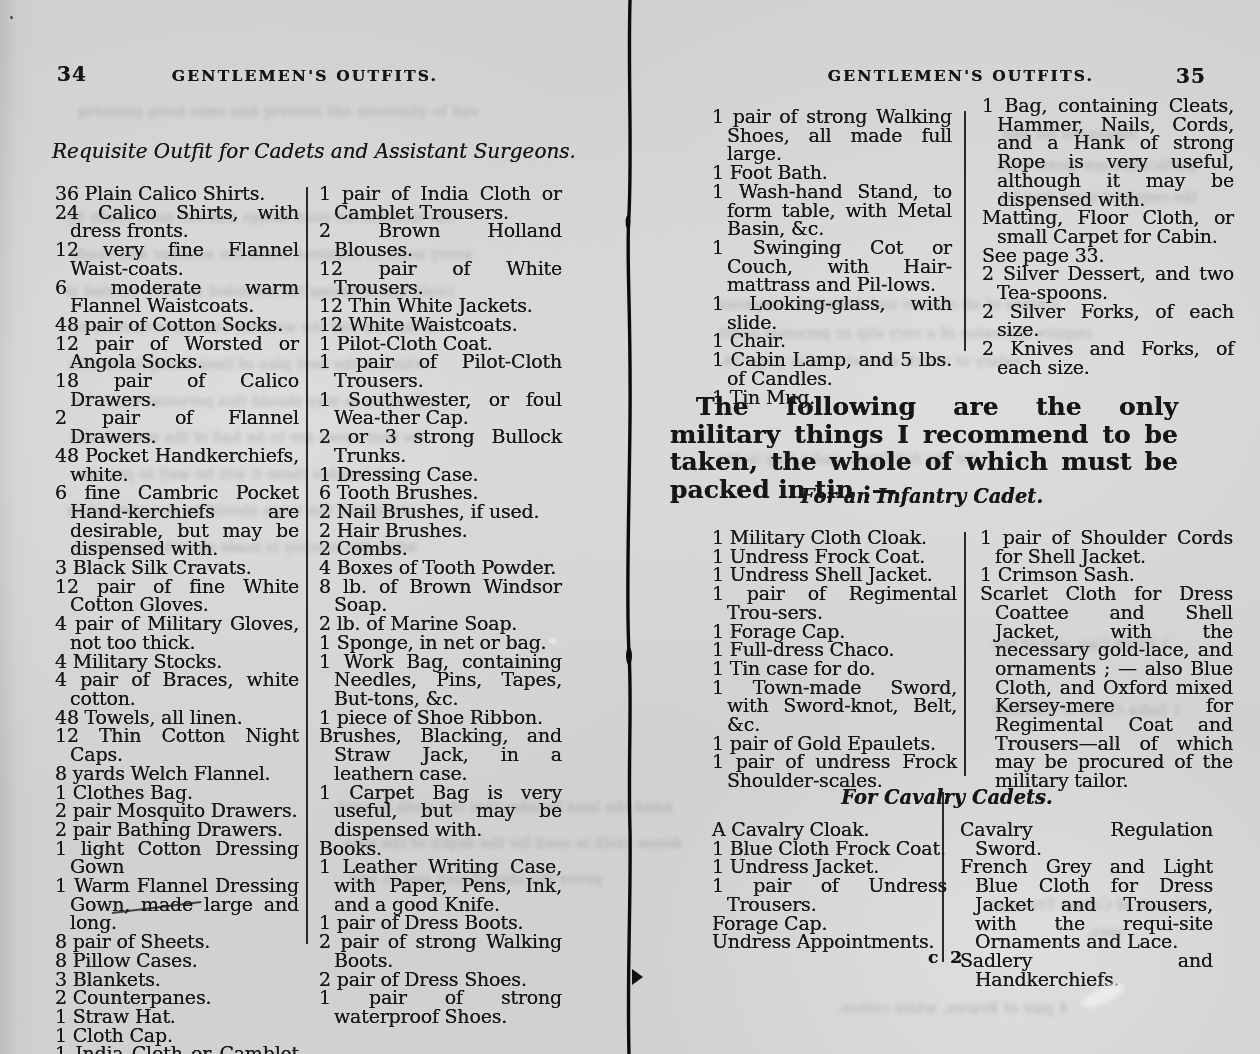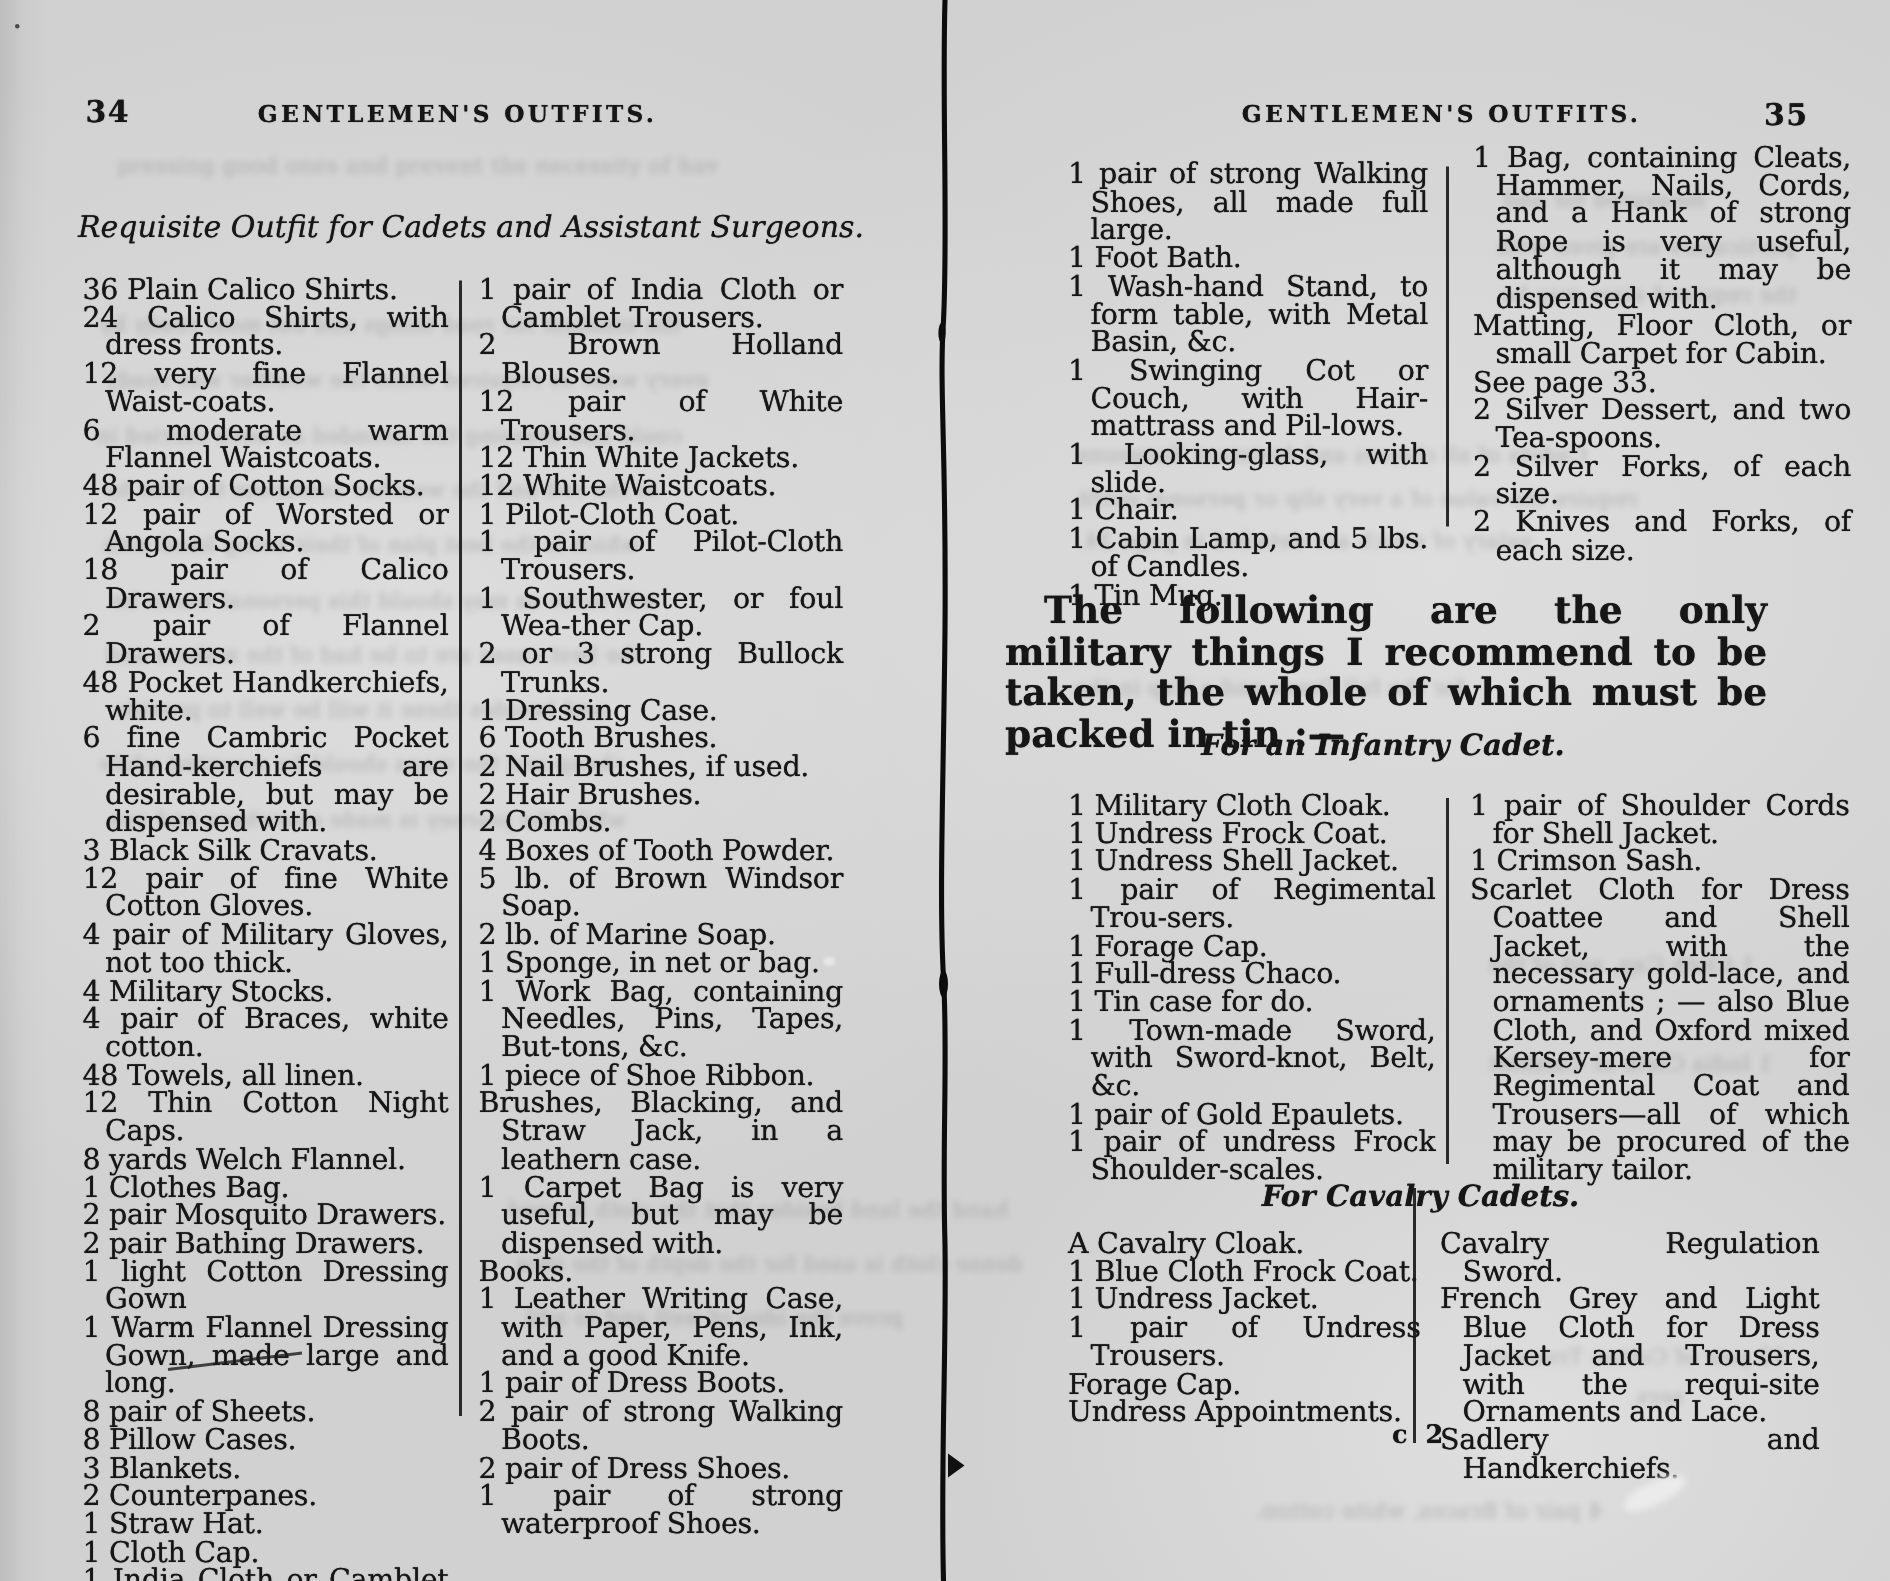--- a/index.html
+++ b/index.html
@@ -173,21 +173,21 @@
       <div class="li">1 Pilot-Cloth Coat.</div>
       <div class="li">1 pair of Pilot-Cloth Trousers.</div>
       <div class="li">1 Southwester, or foul Wea-ther Cap.</div>
       <div class="li">2 or 3 strong Bullock Trunks.</div>
       <div class="li">1 Dressing Case.</div>
       <div class="li">6 Tooth Brushes.</div>
       <div class="li">2 Nail Brushes, if used.</div>
       <div class="li">2 Hair Brushes.</div>
       <div class="li">2 Combs.</div>
       <div class="li">4 Boxes of Tooth Powder.</div>
-      <div class="li">5 lb. of Brown Windsor Soap.</div>
+      <div class="li">8 lb. of Brown Windsor Soap.</div>
       <div class="li">2 lb. of Marine Soap.</div>
       <div class="li">1 Sponge, in net or bag.</div>
       <div class="li">1 Work Bag, containing Needles, Pins, Tapes, But-tons, &amp;c.</div>
       <div class="li">1 piece of Shoe Ribbon.</div>
       <div class="li">Brushes, Blacking, and Straw Jack, in a leathern case.</div>
       <div class="li">1 Carpet Bag is very useful, but may be dispensed with.</div>
       <div class="li">Books.</div>
       <div class="li">1 Leather Writing Case, with Paper, Pens, Ink, and a good Knife.</div>
       <div class="li">1 pair of Dress Boots.</div>
       <div class="li">2 pair of strong Walking Boots.</div>

